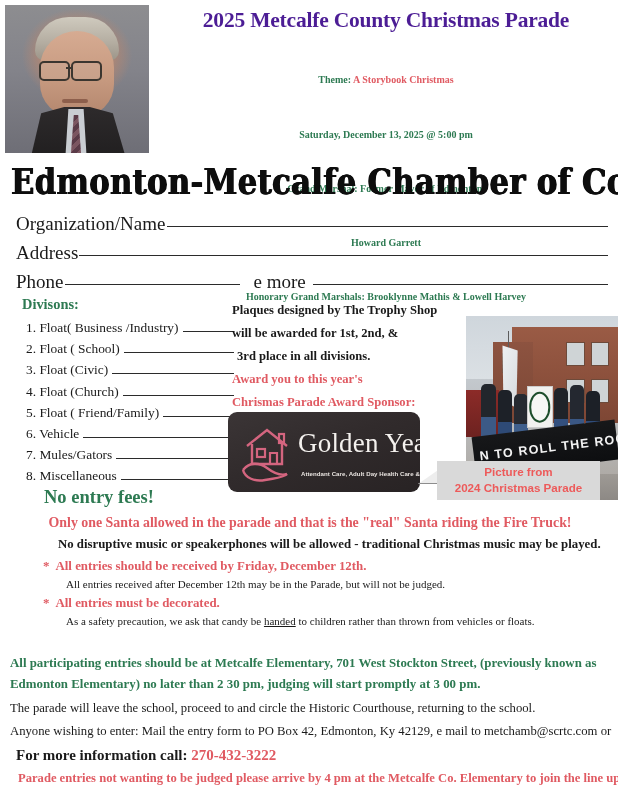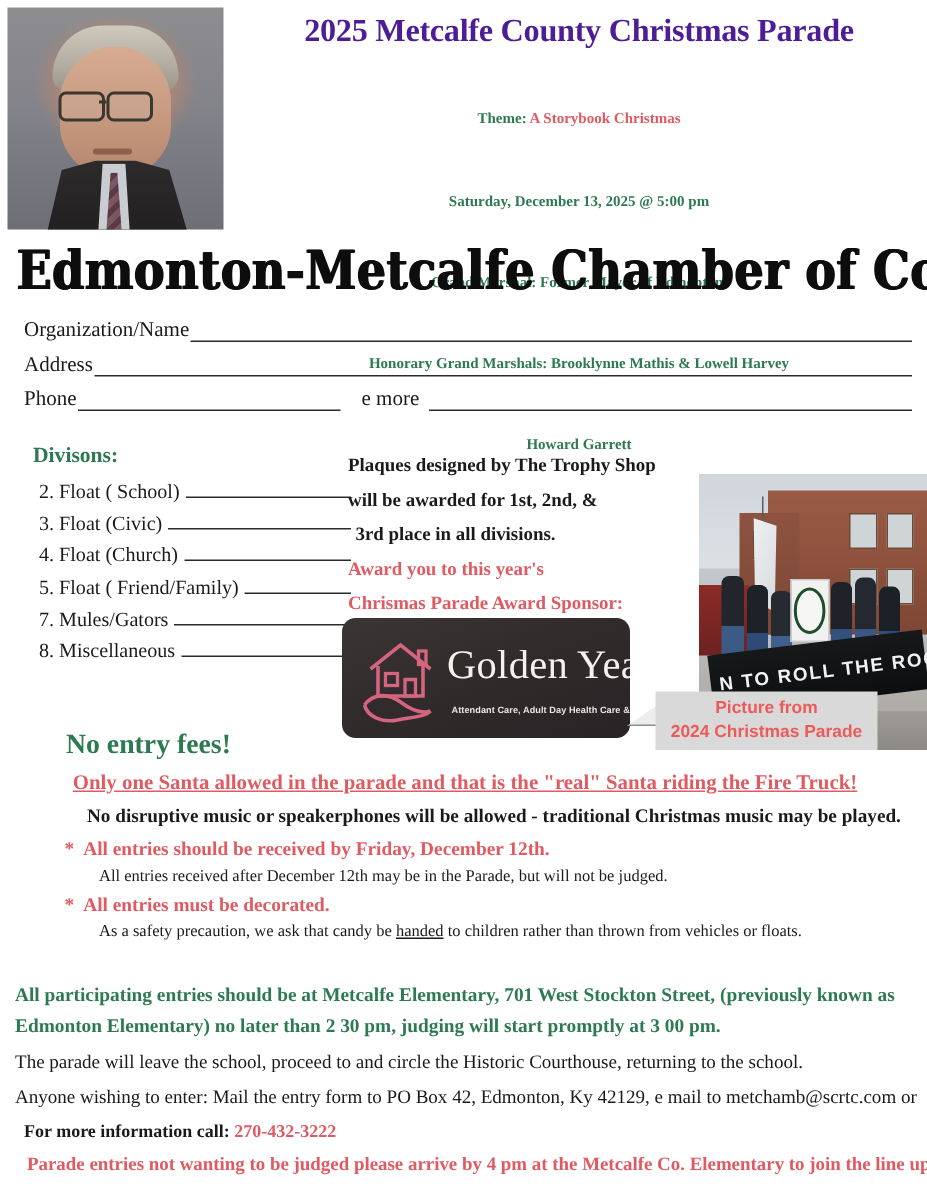--- a/index.html
+++ b/index.html
@@ -112,22 +112,22 @@
     text-shadow: 0.6px 0 0 #0d0d0d, -0.5px 0 0 #0d0d0d;
   }
 
   
   .form {
     position: absolute;
     left: 16px; top: 213px; width: 592px;
   }
   .frow {
     display: flex;
-    align-items: center;
-    font-size: 14px;
+    align-items: flex-start;
+    font-size: 19px;
     margin-bottom: 7px;
   }
   .flabel { white-space: nowrap; }
   .fline {
     flex: 1 1 auto;
     border-bottom: 1.2px solid #2b2b2b;
     height: 13px;
     margin-left: 1px;
   }
   .fline.fixed-phone { flex: 0 0 175px; }
@@ -236,21 +236,21 @@
     font-size:12.5px; font-weight:bold; color:#f2f2f2; letter-spacing:1.2px;
     white-space:nowrap;
   }
   .pp-ground { position:absolute; left:0; bottom:0; width:100%; height:14%;
     background: linear-gradient(180deg,#9e9a95 0%, #8d8985 100%); }
 
   
   .callout {
     position: absolute;
     left: 437px; top: 461px;
-    width: 148px; height: 39px;
+    width: 163px; height: 39px;
     background: #d9d9d9;
     z-index: 3;
   }
   .callout-txt {
     position: absolute;
     left: 0; top: 3px; width: 100%;
     text-align: center;
     font-family: "Liberation Sans", "DejaVu Sans", sans-serif;
     font-size: 11.6px;
     font-weight: bold;
@@ -275,21 +275,21 @@
     font-size: 18.5px;
     font-weight: bold;
     white-space: nowrap;
   }
   .rules {
     position: absolute;
     left: 10px; top: 515px; width: 600px;
   }
   .r-santa {
     font-size: 13.9px; font-weight: bold; text-align: center;
-    margin-bottom: 6px; white-space: nowrap; text-decoration: underline;
+    margin-bottom: 6px; white-space: nowrap;
   }
   .r-music {
     font-size: 12.8px; font-weight: bold; padding-left: 48px;
     margin-bottom: 7px; white-space: nowrap;
   }
   .r-star {
     font-size: 12.9px; font-weight: bold; padding-left: 33px;
     margin-bottom: 4px;
   }
   .r-star .ast { margin-right: 6px; }
@@ -304,21 +304,21 @@
     position: absolute;
     left: 10px; top: 653px; width: 604px;
   }
   .f-green {
     font-size: 12.9px; font-weight: bold; line-height: 1.62;
   }
   .f-plain {
     font-size: 12.7px; line-height: 1.6; margin-top: 3px;
   }
   .f-info {
-    font-size: 12px; font-weight: bold; margin-top: 6px; padding-left: 6px;
+    font-size: 15px; font-weight: bold; margin-top: 6px; padding-left: 6px;
   }
   .f-last {
     font-size: 12.6px; font-weight: bold; margin-top: 7px; padding-left: 8px;
     white-space: nowrap;
   }
 </style>
 </head>
 <body>
 
 <div class="page">
@@ -336,22 +336,22 @@
   </div>
 
   <div class="hdr-block">
     <div class="hdr-title">2025 Metcalfe County Christmas Parade</div>
     <div class="hdr-line">
       <span class="green">Theme:</span>
       <span class="red">A Storybook Christmas</span>
     </div>
     <div class="hdr-line green">Saturday, December 13, 2025 @ 5:00 pm</div>
     <div class="hdr-line green">Grand Marshal: Former Mayor of Edmonton,</div>
+    <div class="hdr-line green">Howard Garrett</div>
     <div class="hdr-line green">Honorary Grand Marshals: Brooklynne Mathis &amp; Lowell Harvey</div>
-    <div class="hdr-line green">Howard Garrett</div>
   </div>
 
   <div class="chamber">Edmonton-Metcalfe Chamber of Commerce</div>
 
   <div class="form">
     <div class="frow">
       <span class="flabel">Organization/Name</span>
       <span class="fline"></span>
     </div>
     <div class="frow">
@@ -362,33 +362,41 @@
       <span class="flabel">Phone</span>
       <span class="fline fixed-phone"></span>
       <span class="femail">e more</span>
       <span class="fline"></span>
     </div>
   </div>
 
   <div class="divisions">
     <div class="div-title green">Divisons:</div>
     <div class="div-item">
+      <span class="dtext">1. Float( Business /Industry)</span>
+      <span class="dline"></span>
+    </div>
+    <div class="div-item">
       <span class="dtext">2. Float ( School)</span>
       <span class="dline"></span>
     </div>
     <div class="div-item">
       <span class="dtext">3. Float (Civic)</span>
       <span class="dline"></span>
     </div>
     <div class="div-item">
       <span class="dtext">4. Float (Church)</span>
       <span class="dline"></span>
     </div>
     <div class="div-item">
       <span class="dtext">5. Float ( Friend/Family)</span>
+      <span class="dline"></span>
+    </div>
+    <div class="div-item">
+      <span class="dtext">6. Vehicle</span>
       <span class="dline"></span>
     </div>
     <div class="div-item">
       <span class="dtext">7. Mules/Gators</span>
       <span class="dline"></span>
     </div>
     <div class="div-item">
       <span class="dtext">8. Miscellaneous</span>
       <span class="dline"></span>
     </div>

